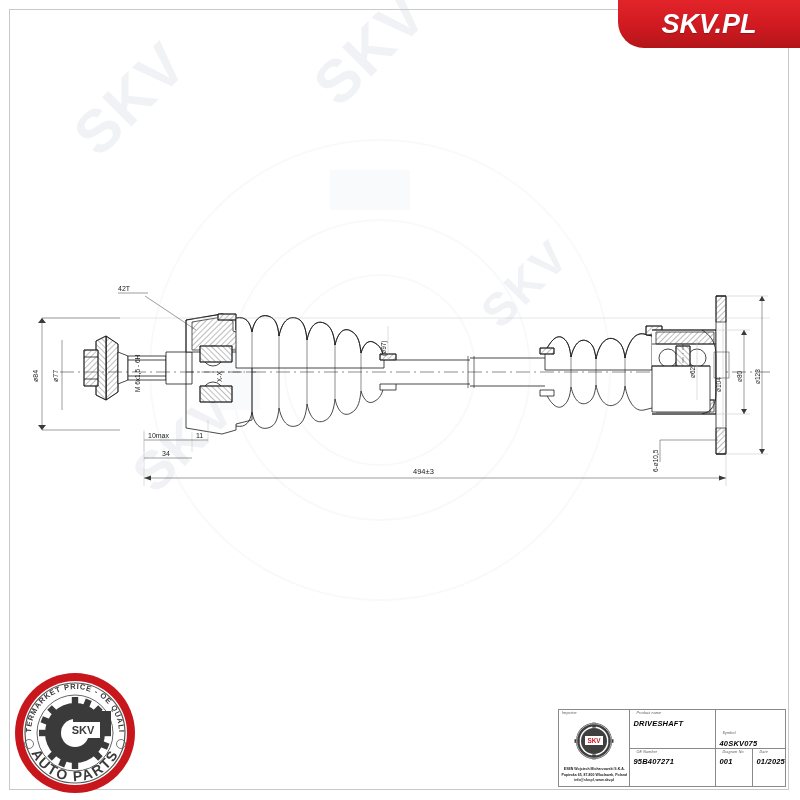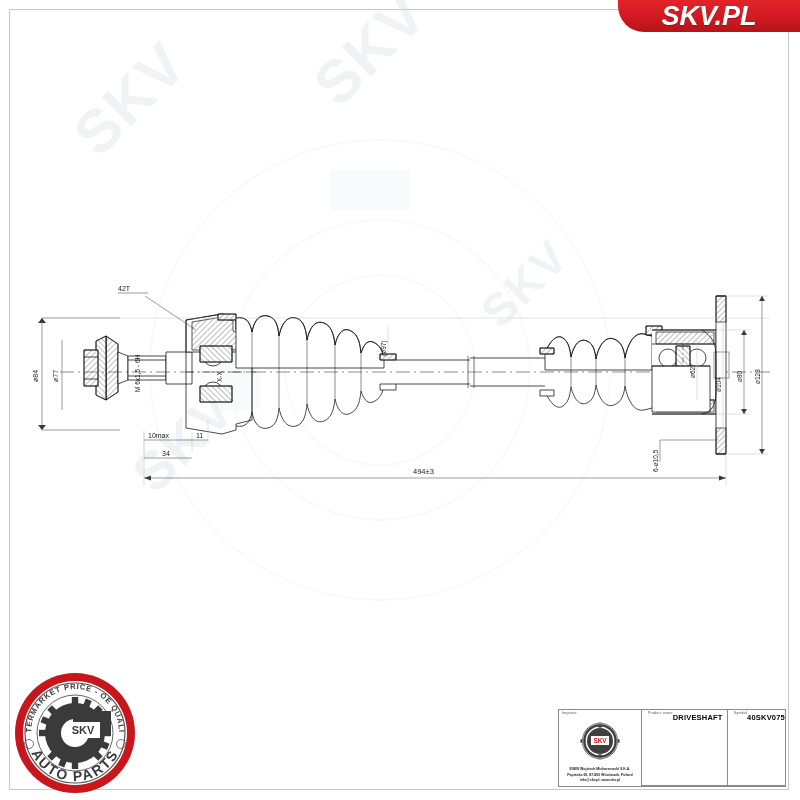--- a/index.html
+++ b/index.html
@@ -28,21 +28,21 @@
     font-size:60px;
     letter-spacing:2px;
     transform:rotate(-45deg);
     transform-origin:left top;
     white-space:nowrap;
     font-family:"Liberation Sans", sans-serif;
   }
 
   
   .banner{
-    position:absolute;right:0;top:0;width:182px;height:32px;
+    position:absolute;right:0;top:0;width:182px;height:48px;
     background:linear-gradient(180deg,#e2242a 0%,#cf1a20 55%,#b3151a 100%);
     border-bottom-left-radius:26px;
     display:flex;align-items:center;justify-content:center;
   }
   .banner span{
     color:#fff;font-style:italic;font-weight:700;font-size:27px;
     letter-spacing:0px;
     text-shadow:0 1px 1px rgba(0,0,0,.25);
     font-family:"Liberation Sans", sans-serif;
   }
@@ -62,21 +62,21 @@
   .info-left{
     width:88px;border-right:1px solid #8a8a8a;box-sizing:border-box;
     display:flex;flex-direction:column;position:relative;
   }
   .cap{font-size:3.6px;color:#555;padding:2px 0 0 3px;letter-spacing:.2px;line-height:1;}
   .info-logo{flex:1;display:flex;align-items:center;justify-content:center;}
   .addr{font-size:3.5px;color:#1a1a1a;text-align:center;line-height:1.5;padding:0 2px 3px;font-weight:700;}
   .info-right{flex:1;display:flex;flex-direction:column;}
   .row{display:flex;flex:1;}
   .row.top{border-bottom:1px solid #8a8a8a;}
-  .cell{border-right:1px solid #8a8a8a;box-sizing:border-box;display:flex;justify-content:flex-start;padding-left:3px;}
+  .cell{border-right:1px solid #8a8a8a;box-sizing:border-box;display:flex;flex-direction:column;justify-content:flex-start;padding-left:3px;font-style:italic;}
   .cell:last-child{border-right:none;}
   .val{font-size:7.5px;font-weight:700;color:#000;padding-top:3px;letter-spacing:.2px;}
   .c-prod{width:86px;}
   .c-sym{flex:1;justify-content:flex-end;}
   .c-oe{width:86px;}
   .c-dia{width:37px;}
   .c-date{flex:1;}
 </style>
 </head>
 <body>
@@ -423,16 +423,30 @@
       <div class="row top">
         <div class="cell c-prod">
           <div class="cap">Product name</div>
           <div class="val">DRIVESHAFT</div>
         </div>
         <div class="cell c-sym">
           <div class="cap">Symbol</div>
           <div class="val">40SKV075</div>
         </div>
       </div>
+      <div class="row">
+        <div class="cell c-oe">
+          <div class="cap">OE Number</div>
+          <div class="val">95B407271</div>
+        </div>
+        <div class="cell c-dia">
+          <div class="cap">Diagram No</div>
+          <div class="val">001</div>
+        </div>
+        <div class="cell c-date">
+          <div class="cap">Date</div>
+          <div class="val">01/2025</div>
+        </div>
+      </div>
     </div>
   </div>
 
 </div>
 
 </body></html>

